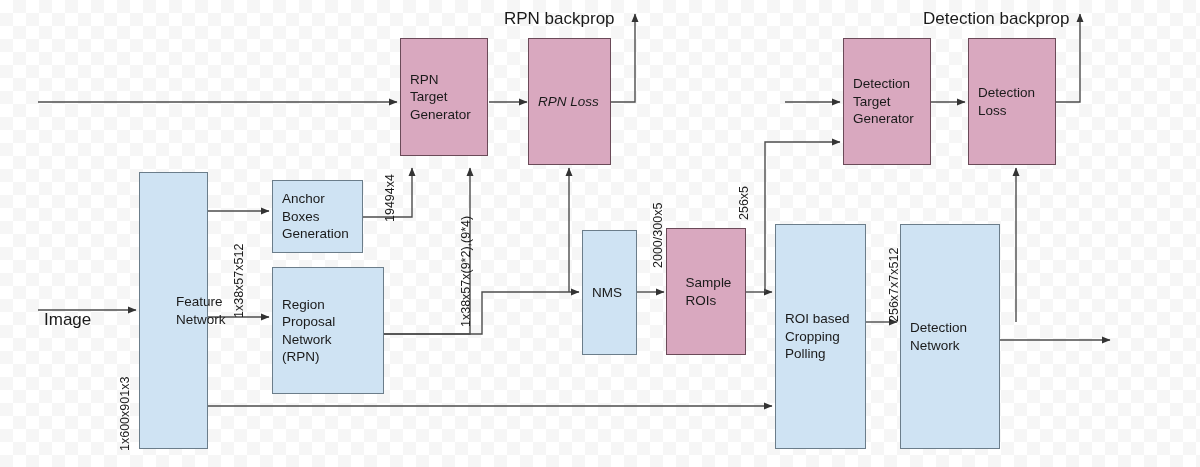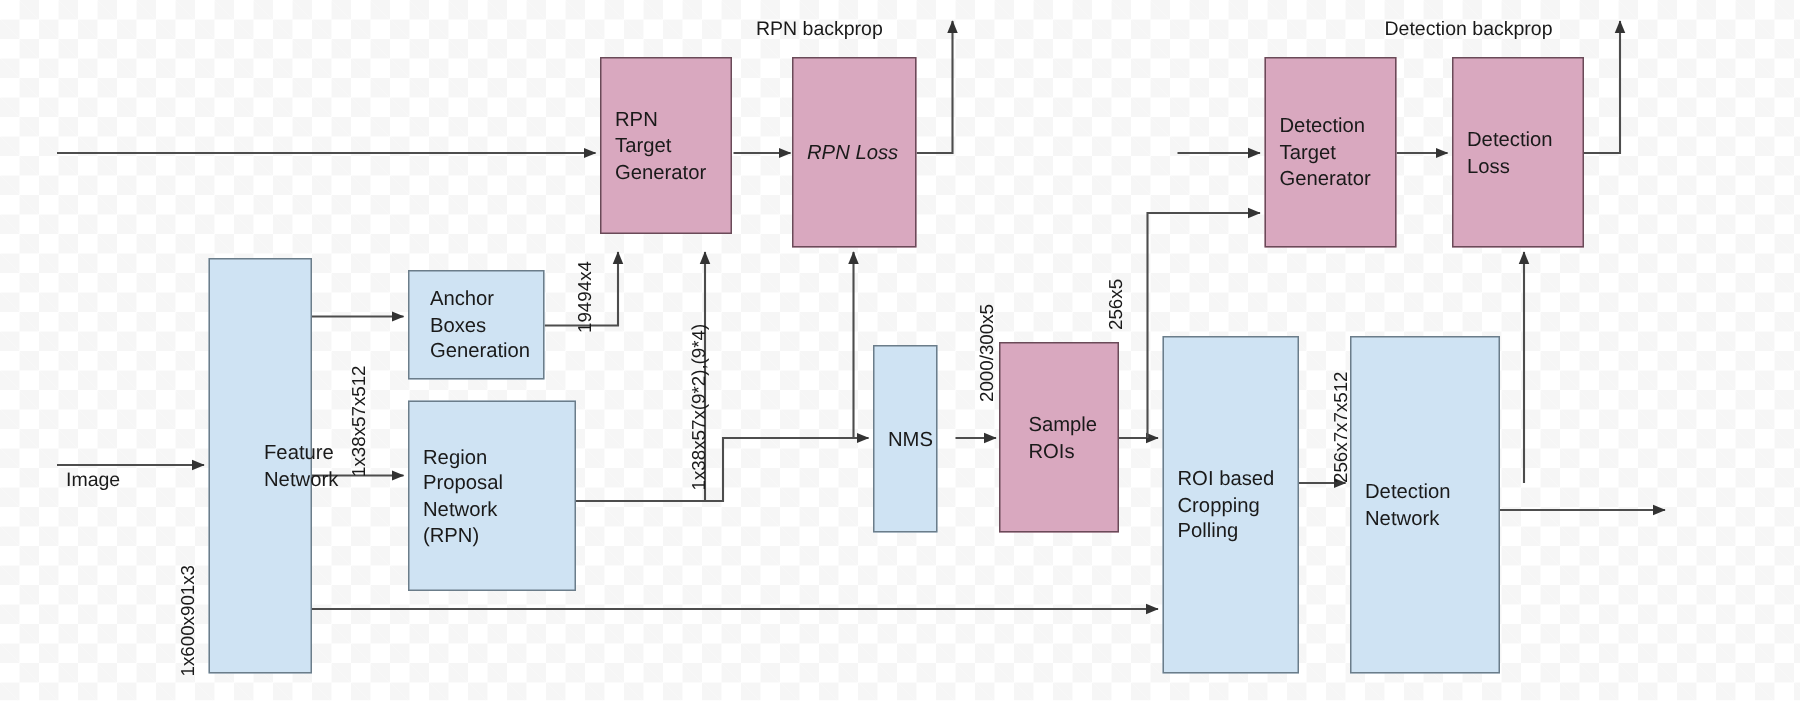--- a/index.html
+++ b/index.html
@@ -40,21 +40,21 @@
   .node.blue  { background: #cfe3f3; border-color: #6b7d8a; }
   .node.pink  { background: #d9a8bf; border-color: #6a4a58; }
   .node .lbl {
     font-size: 13.5px;
     line-height: 17.5px;
     color: #1a1a1a;
     white-space: pre-line;
   }
   .flat-label {
     position: absolute;
-    font-size: 13px;
+    font-size: 17px;
     line-height: 17.5px;
     color: #1a1a1a;
     white-space: pre-line;
     color: #1a1a1a;
   }
   .vlabel {
     position: absolute;
     font-size: 12.5px;
     line-height: 13px;
     color: #1a1a1a;
@@ -116,21 +116,21 @@
 
       <path d="M1000,340 L1110,340" marker-end="url(#ah)"></path>
     </g>
   </svg>
 
   <div class="node blue" style="left:139px; top:172px; width:69px; height:277px;padding-left:36px;">
     <span class="lbl">Feature
 Network</span>
   </div>
 
-  <div class="node blue" style="left:272px; top:180px; width:91px; height:73px;justify-content:center;">
+  <div class="node blue" style="left:272px; top:180px; width:91px; height:73px;">
     <span class="lbl">Anchor
 Boxes
 Generation</span>
   </div>
 
   <div class="node blue" style="left:272px; top:267px; width:112px; height:127px;">
     <span class="lbl">Region
 Proposal
 Network
 (RPN)</span>
@@ -139,21 +139,21 @@
   <div class="node pink" style="left:400px; top:38px; width:88px; height:118px;">
     <span class="lbl">RPN
 Target
 Generator</span>
   </div>
 
   <div class="node pink" style="left:528px; top:38px; width:83px; height:127px;font-style:italic;">
     <span class="lbl">RPN Loss</span>
   </div>
 
-  <div class="node blue" style="left:582px; top:230px; width:43px; height:125px;">
+  <div class="node blue" style="left:582px; top:230px; width:55px; height:125px;">
     <span class="lbl">NMS</span>
   </div>
 
   <div class="node pink" style="left:666px; top:228px; width:80px; height:127px;justify-content:center;">
     <span class="lbl">Sample
 ROIs</span>
   </div>
 
   <div class="node pink" style="left:843px; top:38px; width:88px; height:127px;">
     <span class="lbl">Detection

